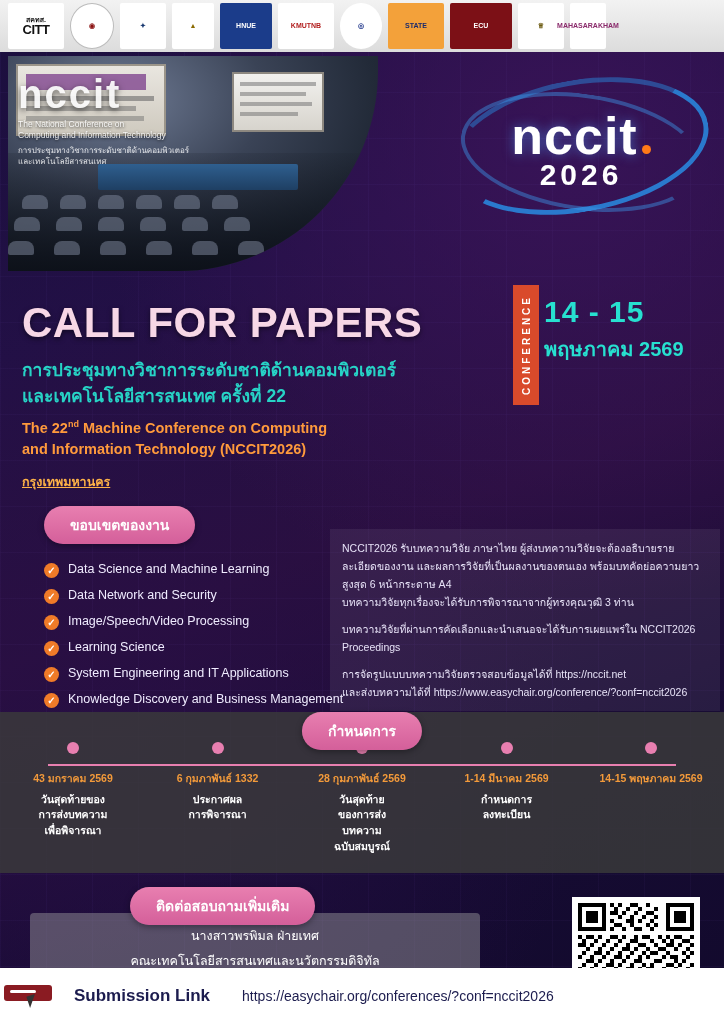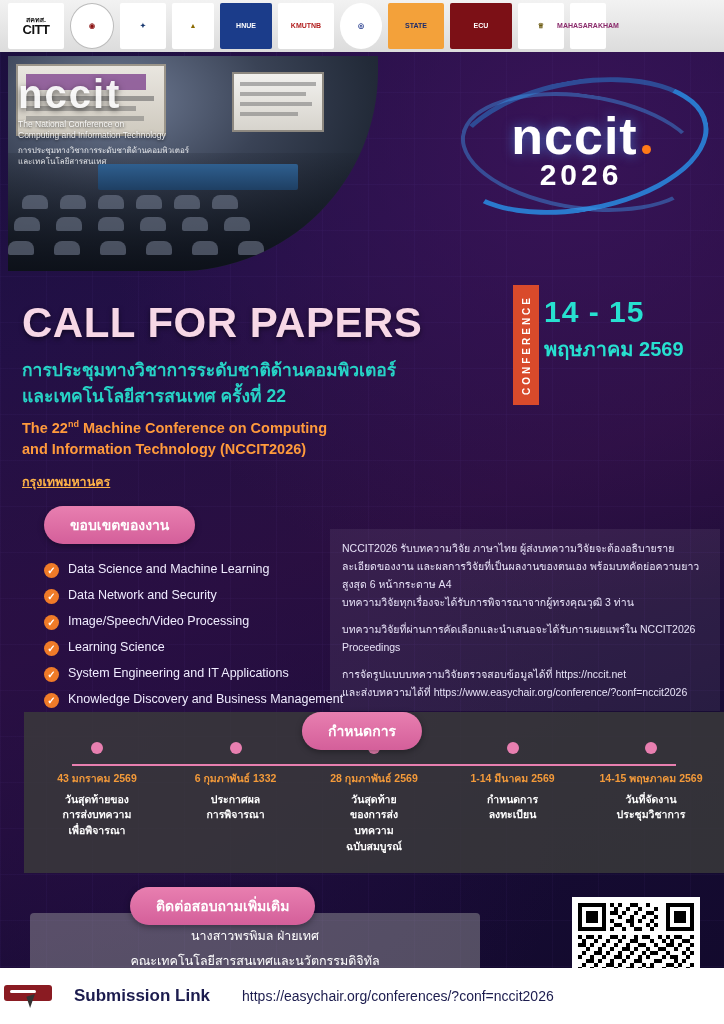--- a/index.html
+++ b/index.html
@@ -198,21 +198,21 @@
   .abstract {
     position: absolute; right: 4px; top: 23px; width: 390px;
     background: rgba(255,255,255,0.07);
     padding: 10px 12px;
     font-size: 10.5px; line-height: 1.72; color: #e7e2f7;
   }
   .abstract p { margin-bottom: 9px; }
   .abstract p:last-child { margin-bottom: 0; }
 
   
-  .timeline-wrap { position: relative; margin-top: 2px; padding-left: 24px; }
+  .timeline-wrap { position: relative; margin-top: 2px; }
   .tl-pill { position: absolute; left: 50%; transform: translateX(-50%); top: 0; z-index: 3; }
   .tl-panel {
     margin-top: 16px;
     background: rgba(58,58,58,0.82);
     padding: 30px 14px 18px;
     position: relative;
   }
   .tl-line {
     position: absolute; left: 48px; right: 48px; top: 52px; height: 2px;
     background: #e87fb0;
@@ -450,22 +450,20 @@
         </div>
         <div class="tl-item">
           <div class="tl-dot"></div>
           <div class="tl-date">1-14 มีนาคม 2569</div>
           <div class="tl-label" style="white-space:pre-line">กำหนดการ
 ลงทะเบียน</div>
         </div>
         <div class="tl-item">
           <div class="tl-dot"></div>
           <div class="tl-date">14-15 พฤษภาคม 2569</div>
-          <div class="tl-label" style="white-space:pre-line">วันที่จัดงาน
-ประชุมวิชาการ</div>
         </div>
       </div>
     </div>
   </div>
 
   <div class="contact-wrap">
     <div class="pill ct-pill">ติดต่อสอบถามเพิ่มเติม</div>
     <div class="ct-box">
       <div>นางสาวพรพิมล ฝ่ายเทศ</div>
       <div>คณะเทคโนโลยีสารสนเทศและนวัตกรรมดิจิทัล</div>

